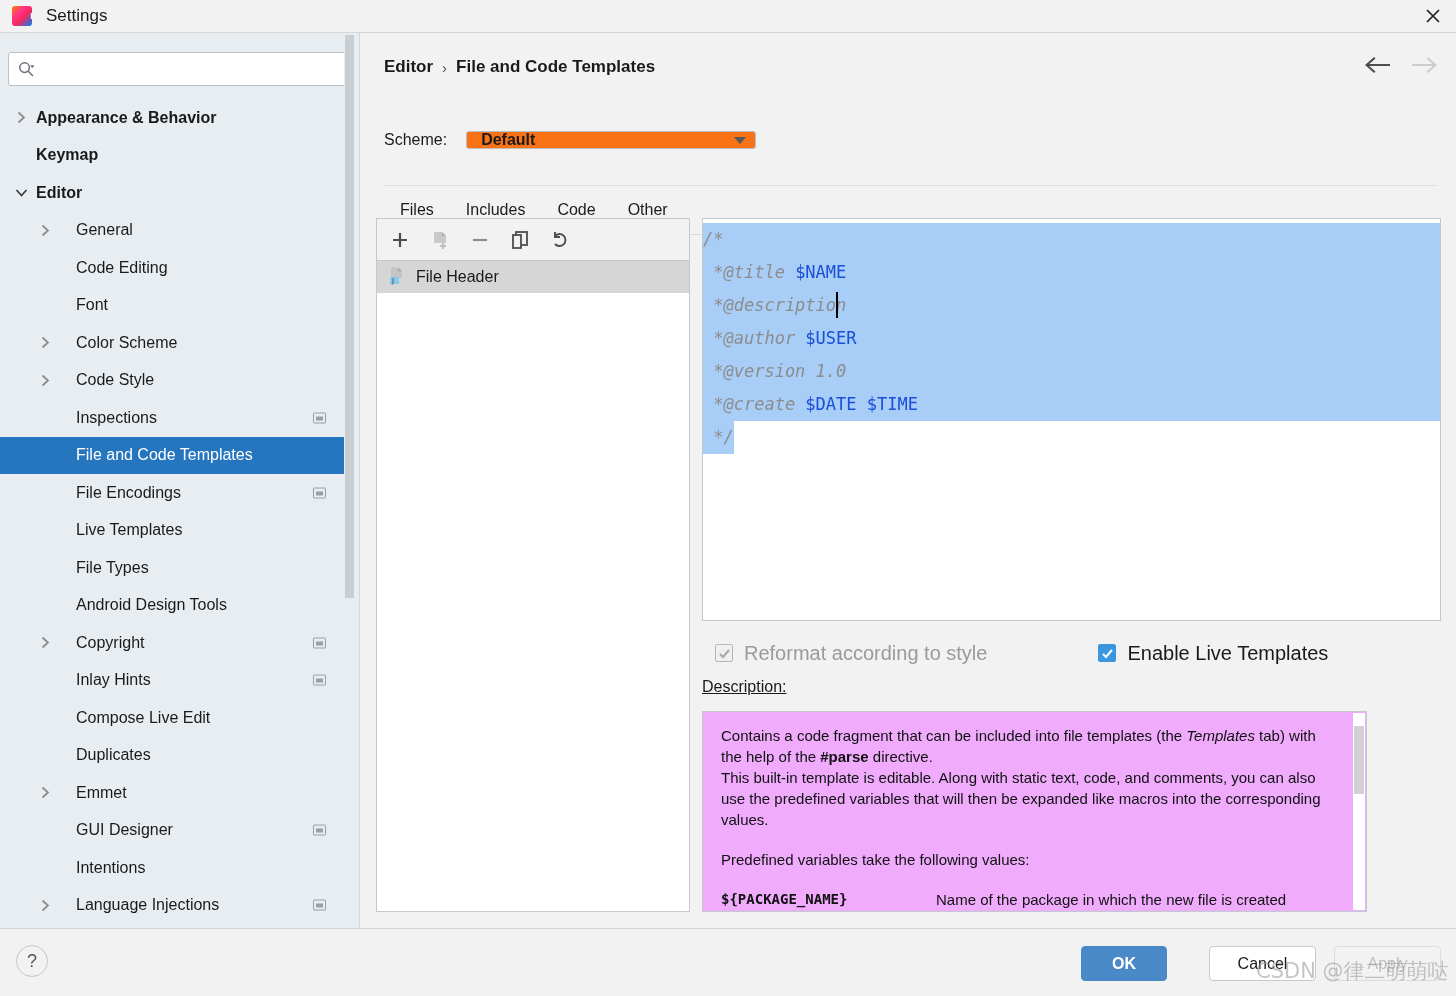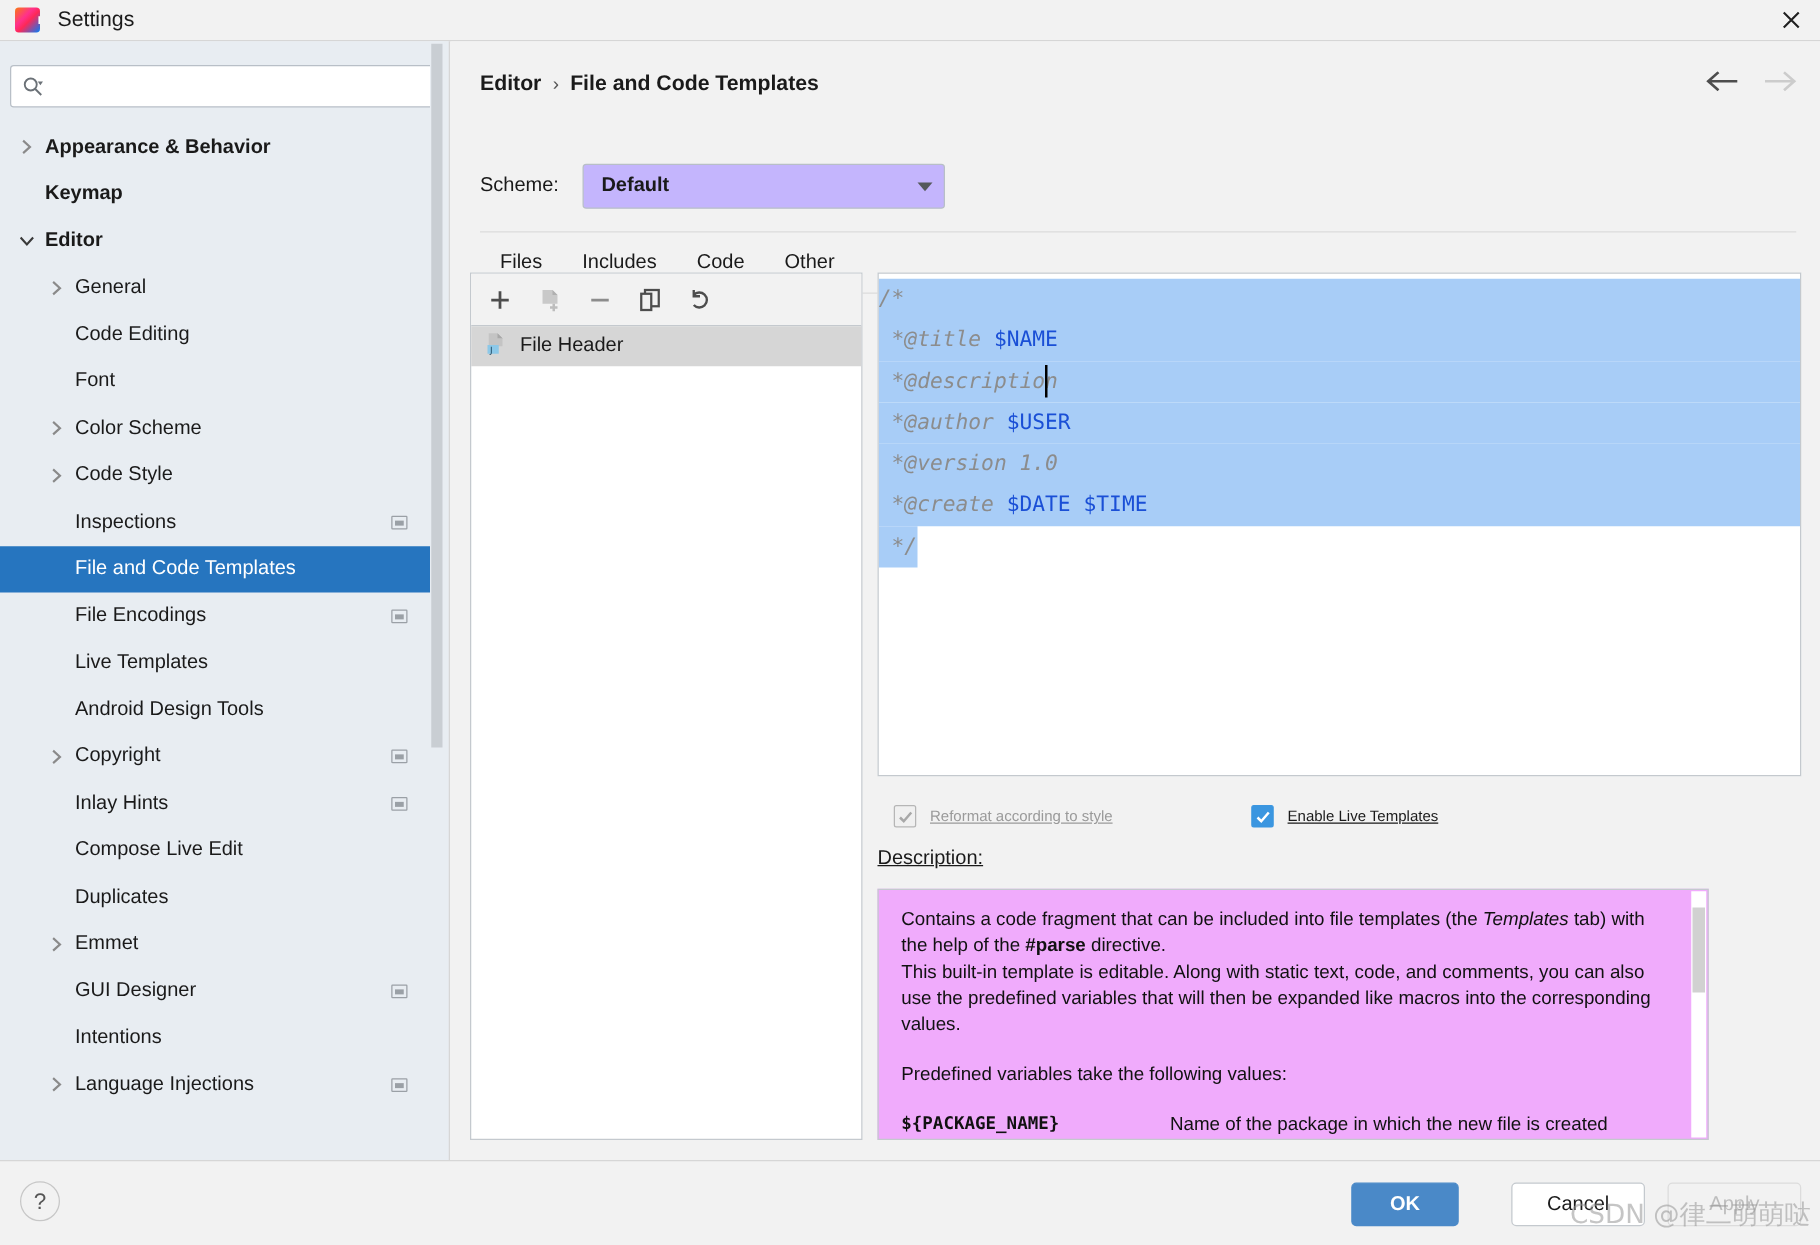--- a/index.html
+++ b/index.html
@@ -66,21 +66,21 @@
   .tree-item {
     position: relative; height: 37.5px; display: flex; align-items: center;
     font-size: 16px; color: #1a1a1a; cursor: pointer;
   }
   .tree-item .chev {
     position: absolute; width: 16px; display: flex; align-items: center; justify-content: center;
   }
   .tree-item .lbl { white-space: nowrap; }
   .tree-item.lvl0 .lbl { font-weight: bold; padding-left: 36px; }
   .tree-item.lvl0 .chev { left: 13px; top: 0; height: 100%; }
-  .tree-item.lvl1 .lbl { padding-left: 60px; }
+  .tree-item.lvl1 .lbl { padding-left: 76px; }
   .tree-item.lvl1 .chev { left: 37px; top: 0; height: 100%; }
   .tree-item.selected { background: #2675bf; }
   .tree-item.selected .lbl { color: #ffffff; }
   .badge-icon {
     position: absolute; right: 18px; top: 50%; transform: translateY(-50%);
     width: 13px; height: 11px; border: 1px solid #9aa0a6; border-radius: 1px;
     background: #e8edf2;
   }
   .badge-icon::after {
     content: ""; position: absolute; left: 2px; top: 3px; right: 2px; bottom: 2px;
@@ -111,21 +111,21 @@
     display: flex; align-items: center; gap: 22px;
   }
   .nav-arrows .arrow { cursor: pointer; display: flex; }
 
   .scheme-row {
     position: absolute; left: 23px; top: 98px;
     display: flex; align-items: center; text-align: right;
   }
   .scheme-label { font-size: 16px; color: #1a1a1a; margin-right: 19px; }
   .scheme-select {
-    width: 290px; height: 36px; background: #c4b5fd;
+    width: 290px; height: 18px; background: #f97316;
     border: 1px solid #b8bfc7; border-radius: 3px;
     display: flex; align-items: center; justify-content: space-between;
     padding: 0 9px 0 14px; cursor: pointer;
   }
   .scheme-select .val { font-size: 16px; font-weight: bold; color: #1a1a1a; }
   .caret {
     width: 0; height: 0;
     border-left: 6px solid transparent; border-right: 6px solid transparent;
     border-top: 7px solid #55595c;
   }
@@ -199,21 +199,21 @@
     position: absolute; left: 341px; top: 605px; width: 739px; height: 30px;
     display: flex; align-items: center;
   }
   .chk { display: flex; align-items: center; cursor: pointer; }
   .chk .box {
     width: 18px; height: 18px; border-radius: 2px;
     display: flex; align-items: center; justify-content: center;
   }
   .chk.disabled .box { border: 1px solid #b6b6b6; background: #f0f0f0; }
   .chk.on .box { background: #3b96e0; border: 1px solid #3b96e0; }
-  .chk .lab { font-size: 12px; margin-left: 11px; text-decoration: underline; }
+  .chk .lab { font-size: 20px; margin-left: 11px; }
   .chk.disabled .lab { color: #9a9a9a; }
   .chk.on .lab { color: #1a1a1a; }
 
   .desc-label {
     position: absolute; left: 341px; top: 645px; font-size: 16px; color: #1a1a1a; text-decoration: underline;
   }
   .desc-panel {
     position: absolute; left: 341px; top: 678px; width: 665px; height: 201px;
     border: 1px solid #c4c9ce; background: #f0abfc; overflow: hidden;
   }
@@ -351,20 +351,23 @@
         </div>
         <div class="tree-item lvl1 selected">
           <span class="lbl">File and Code Templates</span>
         </div>
         <div class="tree-item lvl1">
           <span class="lbl">File Encodings</span>
           <span class="badge-icon"></span>
         </div>
         <div class="tree-item lvl1">
           <span class="lbl">Live Templates</span>
+        </div>
+        <div class="tree-item lvl1">
+          <span class="lbl">File Types</span>
         </div>
         <div class="tree-item lvl1">
           <span class="lbl">Android Design Tools</span>
         </div>
         <div class="tree-item lvl1">
           <span class="chev">
             <svg width="11" height="13" viewBox="0 0 11 13">
               <path d="M2.5 1.5 L8 6.5 L2.5 11.5" stroke="#8a8a8a" stroke-width="1.7" fill="none"></path>
             </svg>
           </span>

